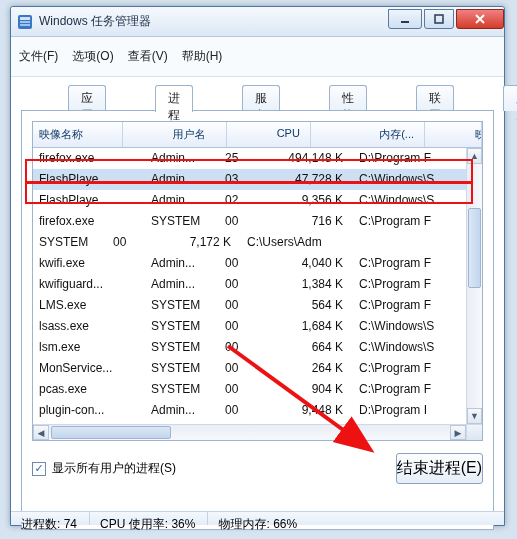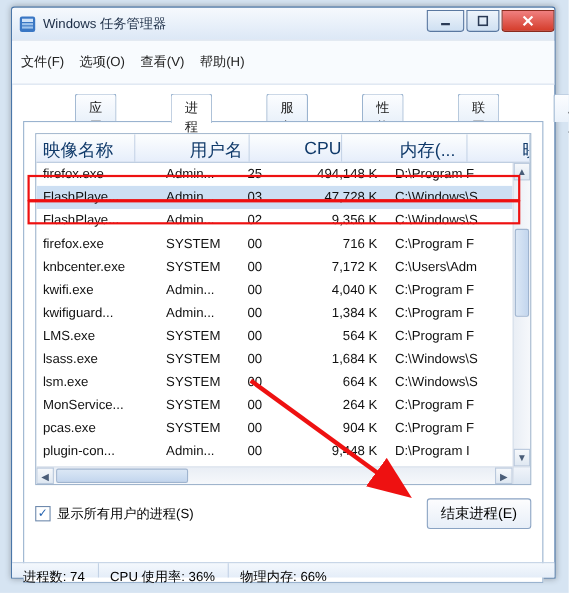--- a/index.html
+++ b/index.html
@@ -26,21 +26,21 @@
   .winbtn.close svg line { stroke:#fff; }
   .menubar { height:40px; display:flex; align-items:center; padding-left:8px; gap:14px; font-size:12px; color:#222; background:#f8fbfe; border-bottom:1px solid #d6e1ee; }
   .menu-item { cursor: default; }
   .clientpad { padding:8px 10px 0 10px; }
   .tabstrip { display:flex; height:26px; font-size:12px; position:relative; }
   .tab { padding:4px 12px 0 12px; border:1px solid #9ab3cf; border-bottom:none;
     background: linear-gradient(#fcfdff,#e9f1fa); border-radius:3px 3px 0 0; margin-right:2px; color:#222; cursor:default;margin-left:47px; }
   .tab.active { background:#fff; position:relative; z-index:2; height:27px; }
   .tabpage { border:1px solid #9ab3cf; background:#fff; height:420px; padding:10px; margin-top:-1px; position:relative; }
   .listview { border:1px solid #9fb4cc; height:320px; background:#fff; position:relative; overflow:hidden; }
-  .lv-header { display:flex; height:26px; background:linear-gradient(#fdfefe,#e6eefb); border-bottom:1px solid #b0c2da; font-size:16px; color:#103a6a;gap:44px; }
+  .lv-header { display:flex; height:26px; background:linear-gradient(#fdfefe,#e6eefb); border-bottom:1px solid #b0c2da; font-size:11px; color:#103a6a;gap:44px; }
   .lv-header .col { border-right:1px solid #c6d4e7; padding:5px 6px 0 6px; white-space:nowrap; overflow:hidden; cursor:default; }
   .col-img { width:112px; }
   .col-usr { width:74px; }
   .col-cpu { width:48px; text-align:left; }
   .col-mem { width:86px; text-align:right; padding-right:10px !important; }
   .col-path { flex:1; }
   .lv-body { position:absolute; top:26px; left:0; right:16px; bottom:16px; overflow:hidden; }
   .row { display:flex; height:21px; font-family: SimSun, "Courier New", monospace; font-size:12px; color:#111; }
   .row .cell { white-space:nowrap; overflow:hidden; padding:3px 6px 0 6px; }
   .row.sel { background:#cddff3; }
@@ -52,21 +52,21 @@
   .vscroll { position:absolute; right:0; top:26px; bottom:16px; width:16px; background:linear-gradient(90deg,#e9eef5,#f6f8fb); border-left:1px solid #cfd9e7; }
   .vscroll .arrow { height:16px; display:flex; align-items:center; justify-content:center; background:linear-gradient(#f6f8fb,#dfe8f2); border:1px solid #b9c8dc; margin:0; font-size:9px; color:#4a5d78; cursor:pointer; }
   .vscroll .thumb { position:absolute; left:1px; right:1px; top:60px; height:80px; background:linear-gradient(90deg,#dbe7f5,#c3d6ee); border:1px solid #9fb4cf; border-radius:2px; cursor:pointer; }
   .hscroll { position:absolute; left:0; right:16px; bottom:0; height:16px; background:linear-gradient(#e9eef5,#f6f8fb); border-top:1px solid #cfd9e7; }
   .hscroll .harrow { position:absolute; width:16px; top:0; bottom:0; display:flex; align-items:center; justify-content:center; background:linear-gradient(#f6f8fb,#dfe8f2); border:1px solid #b9c8dc; font-size:9px; color:#4a5d78; cursor:pointer; }
   .hscroll .hthumb { position:absolute; left:18px; width:120px; top:1px; bottom:1px; background:linear-gradient(#dbe7f5,#c3d6ee); border:1px solid #9fb4cf; border-radius:2px; cursor:pointer; }
   .sizegrip { position:absolute; right:0; bottom:0; width:16px; height:16px; background:linear-gradient(#f0f4fa,#dce6f2); border-left:1px solid #cfd9e7; border-top:1px solid #cfd9e7; }
   .below { display:flex; align-items:center; margin-top:12px; font-size:12px; }
   .chk { width:14px; height:14px; border:1px solid #6f8aad; background:#fff; display:inline-flex; align-items:center; justify-content:center; margin-right:6px; cursor:pointer; }
   .chk.checked::after { content:"✓"; font-size:11px; color:#2563b0; line-height:1; }
-  .endbtn { margin-left:auto; padding:4px 12px; font-size:13px; background:linear-gradient(#fdfdfe,#e7eef8); border:1px solid #8aa3c3; border-radius:3px; cursor:pointer; }
+  .endbtn { margin-left:auto; padding:4px 0; font-size:16px; background:linear-gradient(#fdfdfe,#e7eef8); border:1px solid #8aa3c3; border-radius:3px; cursor:pointer; }
   .statusbar { position:absolute; left:0; right:0; bottom:0; height:14px; background:linear-gradient(#f4f8fd,#e4edf8); border-top:1px solid #c3d2e5; display:flex; font-size:12px; }
   .statusbar .pane { border-right:1px solid #c3d2e5; padding:4px 12px 0 10px; }
   .highlight-box { position:absolute; border:2px solid #e11; pointer-events:none; }
   .hl1 { left:25px; top:159px; width:448px; height:24px; }
   .hl2 { left:25px; top:182px; width:448px; height:22px; }
   .arrow-svg { position:absolute; left:218px; top:336px; width:180px; height:130px; pointer-events:none; }
 </style>
 </head>
 <body>
 
@@ -150,21 +150,20 @@
               <div class="cell c-path">C:\Windows\S</div>
             </div>
             <div class="row">
               <div class="cell c-img">firefox.exe</div>
               <div class="cell c-usr">SYSTEM</div>
               <div class="cell c-cpu">00</div>
               <div class="cell c-mem">716 K</div>
               <div class="cell c-path">C:\Program F</div>
             </div>
             <div class="row">
-              <div class="cell c-img">knbcenter.exe</div>
               <div class="cell c-usr">SYSTEM</div>
               <div class="cell c-cpu">00</div>
               <div class="cell c-mem">7,172 K</div>
               <div class="cell c-path">C:\Users\Adm</div>
             </div>
             <div class="row">
               <div class="cell c-img">kwifi.exe</div>
               <div class="cell c-usr">Admin...</div>
               <div class="cell c-cpu">00</div>
               <div class="cell c-mem">4,040 K</div>

